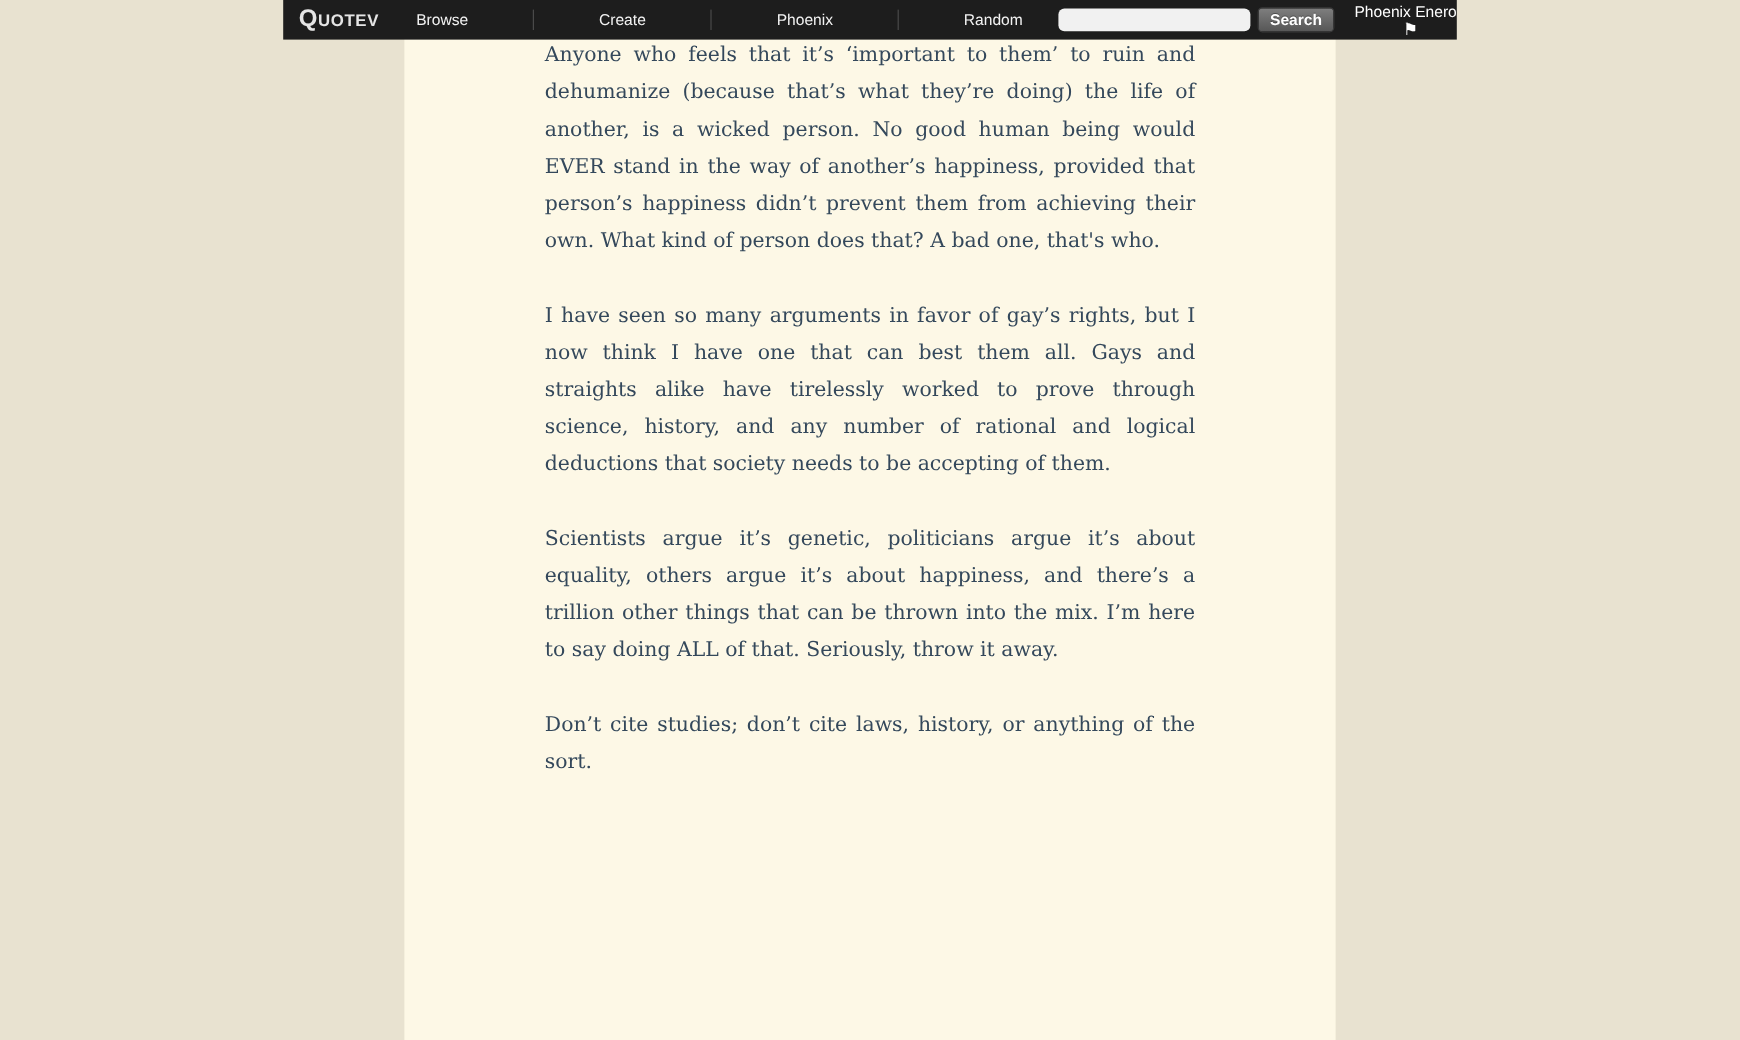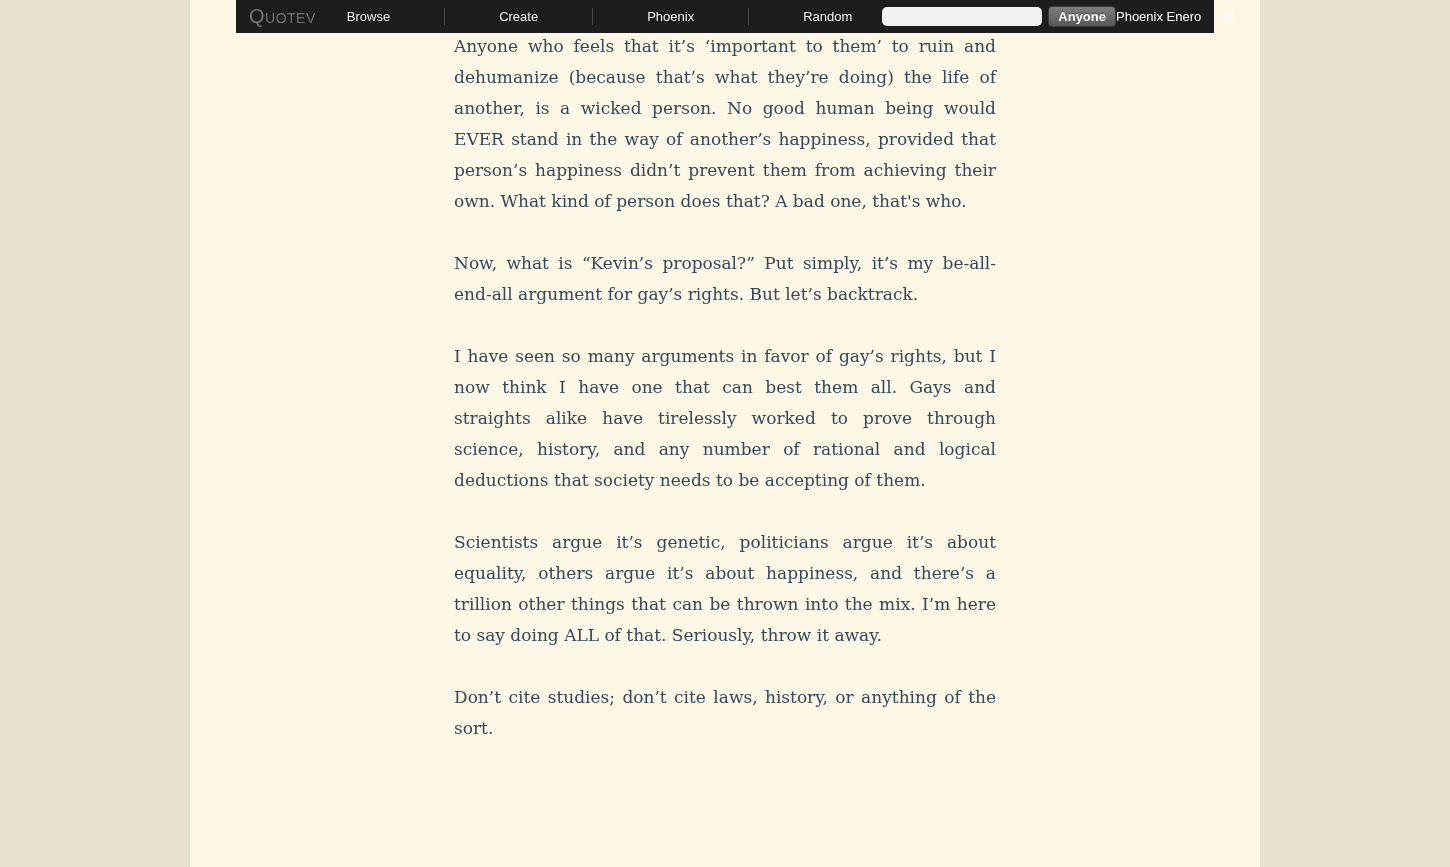--- a/index.html
+++ b/index.html
@@ -9,39 +9,39 @@
     position: relative;
     background: #e8e2d0;
     font-family: "Liberation Sans", sans-serif;
   }
 
   
   .page {
     position: absolute;
     top: 0; left: 50%;
     transform: translateX(-50%);
-    width: 1070px; height: 867px;
+    width: 776px; height: 867px;
     background: #fdf8e6;
   }
 
   
   .topbar {
     position: absolute;
     top: 0; left: 50%;
     transform: translateX(-50%);
     width: 978px; height: 33px;
     background: #1d1d1d;
     display: flex;
     align-items: center;
     z-index: 10;
   }
   .logo {
     margin-left: 13px;
-    color: #737373;
-    font-weight: normal;
+    color: #e5e5e5;
+    font-weight: bold;
     letter-spacing: 0.5px;
     cursor: pointer;
     text-decoration: none;
     white-space: nowrap;
   }
   .logo .logo-q    { font-size: 20px; }
   .logo .logo-rest { font-size: 14px; }
 
   .nav-items {
     display: flex;
@@ -91,20 +91,21 @@
     font-weight: bold;
     font-family: "Liberation Sans", sans-serif;
     text-shadow: 0 -1px 0 rgba(0,0,0,0.35);
     cursor: pointer;
   }
 
   .nav-right {
     margin-left: auto;
     display: flex;
     align-items: center;
+    flex-direction: column;
   }
   .username {
     color: #ffffff;
     font-size: 13px;
     text-decoration: none;
     cursor: pointer;
     white-space: nowrap;
   }
   .flag {
     color: #ffffff;
@@ -128,21 +129,20 @@
   }
   .story p { margin: 31px 0; }
   .story p:first-child { margin-top: 0; }
 </style>
 </head>
 <body>
 
 <div class="page">
   <div class="story">
     <p>Anyone who feels that it’s ‘important to them’ to ruin and dehumanize (because that’s what they’re doing) the life of another, is a wicked person. No good human being would EVER stand in the way of another’s happiness, provided that person’s happiness didn’t prevent them from achieving their own. What kind of person does that? A bad one, that's who.</p>
-    <p>Now, what is “Kevin’s proposal?” Put simply, it’s my be-all-end-all argument for gay’s rights. But let’s backtrack.</p>
     <p>I have seen so many arguments in favor of gay’s rights, but I now think I have one that can best them all. Gays and straights alike have tirelessly worked to prove through science, history, and any number of rational and logical deductions that society needs to be accepting of them.</p>
     <p>Scientists argue it’s genetic, politicians argue it’s about equality, others argue it’s about happiness, and there’s a trillion other things that can be thrown into the mix. I’m here to say doing ALL of that. Seriously, throw it away.</p>
     <p>Don’t cite studies; don’t cite laws, history, or anything of the sort.</p>
   </div>
 </div>
 
 <nav class="topbar">
   <a class="logo"><span class="logo-q">Q</span><span class="logo-rest">UOTEV</span></a>
 
   <div class="nav-items">
@@ -150,20 +150,20 @@
     <span class="nav-divider"></span>
     <a class="nav-item">Create</a>
     <span class="nav-divider"></span>
     <a class="nav-item">Phoenix</a>
     <span class="nav-divider"></span>
     <a class="nav-item">Random</a>
   </div>
 
   <div class="search-area">
     <input class="search-input" type="text" value="" style="">
-    <button class="search-button">Anyone</button>
+    <button class="search-button">Search</button>
   </div>
 
   <div class="nav-right">
     <a class="username">Phoenix Enero</a>
     <span class="flag">⚑</span>
   </div>
 </nav>
 
 </body></html>

